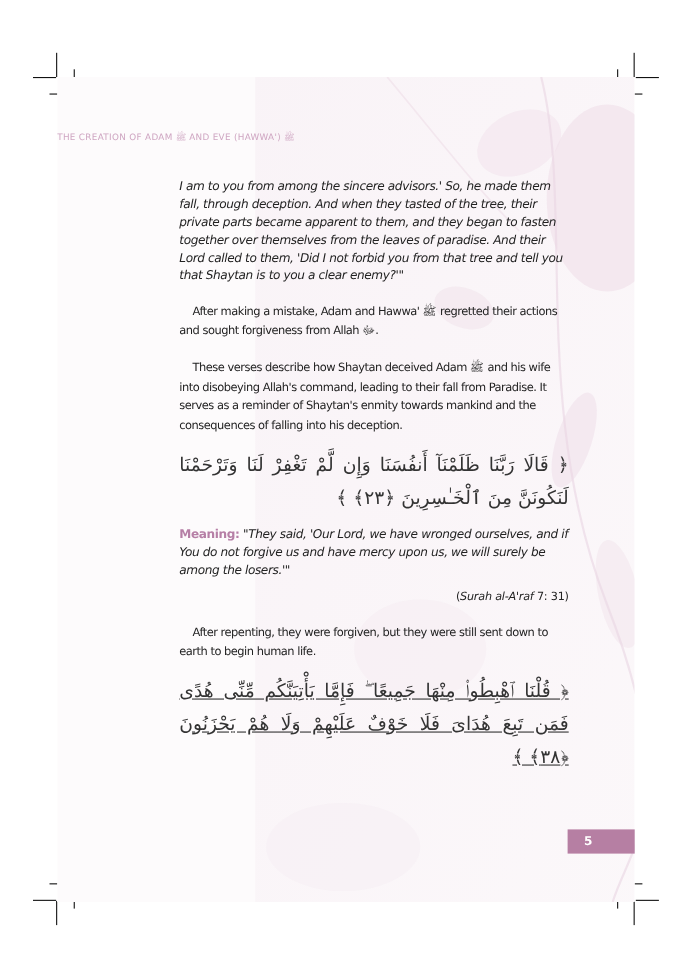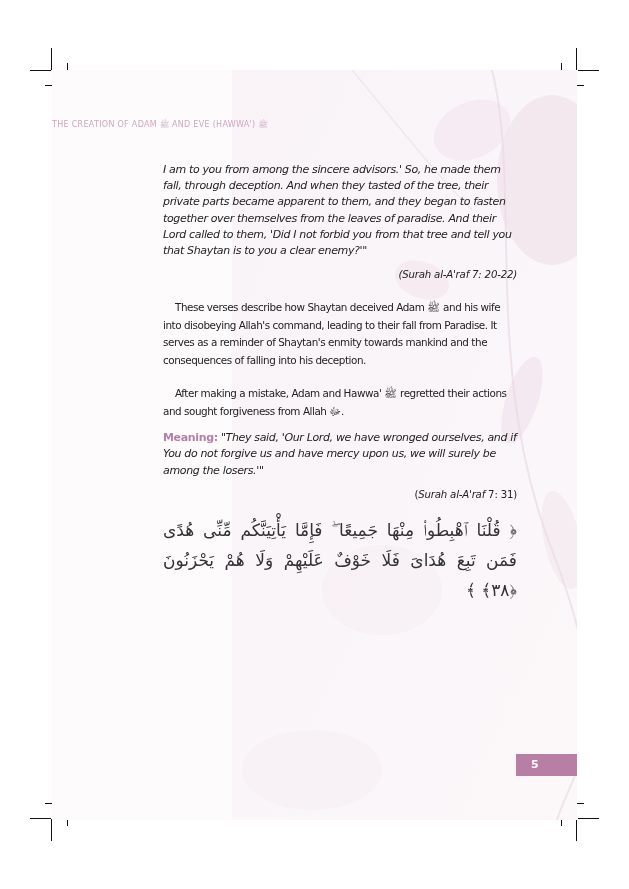--- a/index.html
+++ b/index.html
@@ -147,32 +147,33 @@
     <ellipse cx="330" cy="520" rx="60" ry="45" fill="#f5ecf1" opacity="0.5"></ellipse>
     <ellipse cx="260" cy="700" rx="70" ry="40" fill="#f6eef3" opacity="0.5"></ellipse>
     <path d="M440 0 C 470 120, 430 300, 500 480 S 520 700, 505 750" stroke="#ead6e3" stroke-width="2" fill="none" opacity="0.6"></path>
     <path d="M300 0 C 350 60, 380 100, 420 140" stroke="#eedde7" stroke-width="1.5" fill="none" opacity="0.6"></path>
   </svg>
 
   <div class="running-header">THE CREATION OF ADAM ﷺ AND EVE (HAWWA') ﷺ</div>
 
   <div class="content">
     <p class="quote">I am to you from among the sincere advisors.' So, he made them fall, through deception. And when they tasted of the tree, their private parts became apparent to them, and they began to fasten together over themselves from the leaves of paradise. And their Lord called to them, 'Did I not forbid you from that tree and tell you that Shaytan is to you a clear enemy?'"</p>
-    <p class="ref" style="font-style:italic;">(Surah al-A'raf 7: 20-22)</p>
+
+    <p class="para" style="margin-top:16px;">After making a mistake, Adam and Hawwa' ﷺ regretted their actions and sought forgiveness from Allah ﷻ.</p>
 
     <p class="para" style="margin-top:16px;">These verses describe how Shaytan deceived Adam ﷺ and his wife into disobeying Allah's command, leading to their fall from Paradise. It serves as a reminder of Shaytan's enmity towards mankind and the consequences of falling into his deception.</p>
 
-    <p class="para" style="margin-top:16px;">After making a mistake, Adam and Hawwa' ﷺ regretted their actions and sought forgiveness from Allah ﷻ.</p>
-
+    <p class="arabic" style="margin-top:12px;">﴿ قَالَا رَبَّنَا ظَلَمْنَآ أَنفُسَنَا وَإِن لَّمْ تَغْفِرْ لَنَا وَتَرْحَمْنَا لَنَكُونَنَّ مِنَ ٱلْخَـٰسِرِينَ ﴿٢٣﴾ ﴾</p>
 
     <p class="quote" style="margin-top:10px;">
       <span class="meaning-label">Meaning:</span><span> "They said, 'Our Lord, we have wronged ourselves, and if You do not forgive us and have mercy upon us, we will surely be among the losers.'"</span>
     </p>
     <p class="ref">
       <span>(</span><i>Surah al-A'raf</i><span> 7: 31)</span>
     </p>
 
+    <p class="para" style="margin-top:16px;">After repenting, they were forgiven, but they were still sent down to earth to begin human life.</p>
 
-    <p class="arabic" style="margin-top:12px;">﴿ قُلْنَا ٱهْبِطُوا۟ مِنْهَا جَمِيعًا ۖ فَإِمَّا يَأْتِيَنَّكُم مِّنِّى هُدًى فَمَن تَبِعَ هُدَاىَ فَلَا خَوْفٌ عَلَيْهِمْ وَلَا هُمْ يَحْزَنُونَ ﴿٣٨﴾ ﴾</p>
+    <p class="arabic" style="margin-top:12px;text-decoration:underline;">﴿ قُلْنَا ٱهْبِطُوا۟ مِنْهَا جَمِيعًا ۖ فَإِمَّا يَأْتِيَنَّكُم مِّنِّى هُدًى فَمَن تَبِعَ هُدَاىَ فَلَا خَوْفٌ عَلَيْهِمْ وَلَا هُمْ يَحْزَنُونَ ﴿٣٨﴾ ﴾</p>
   </div>
 </div>
 
 <div class="page-tab">5</div>
 
 </body></html>

